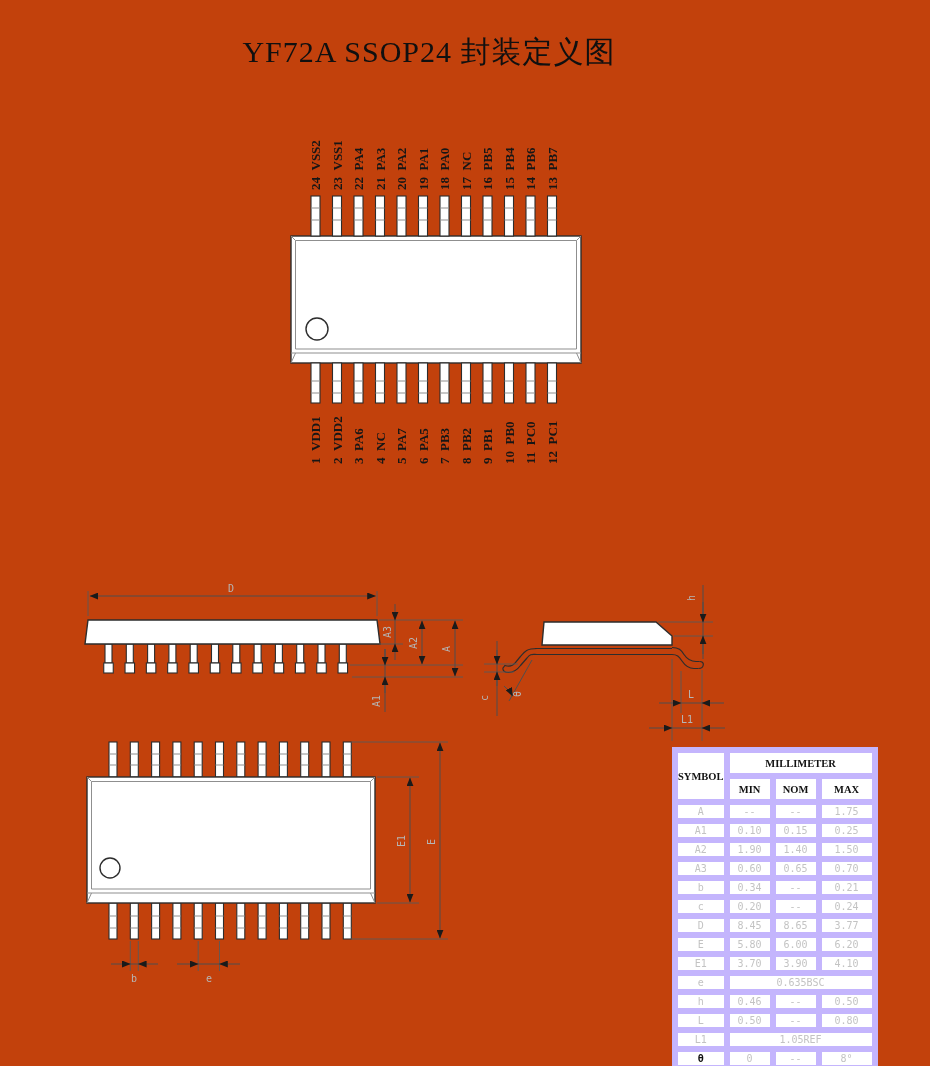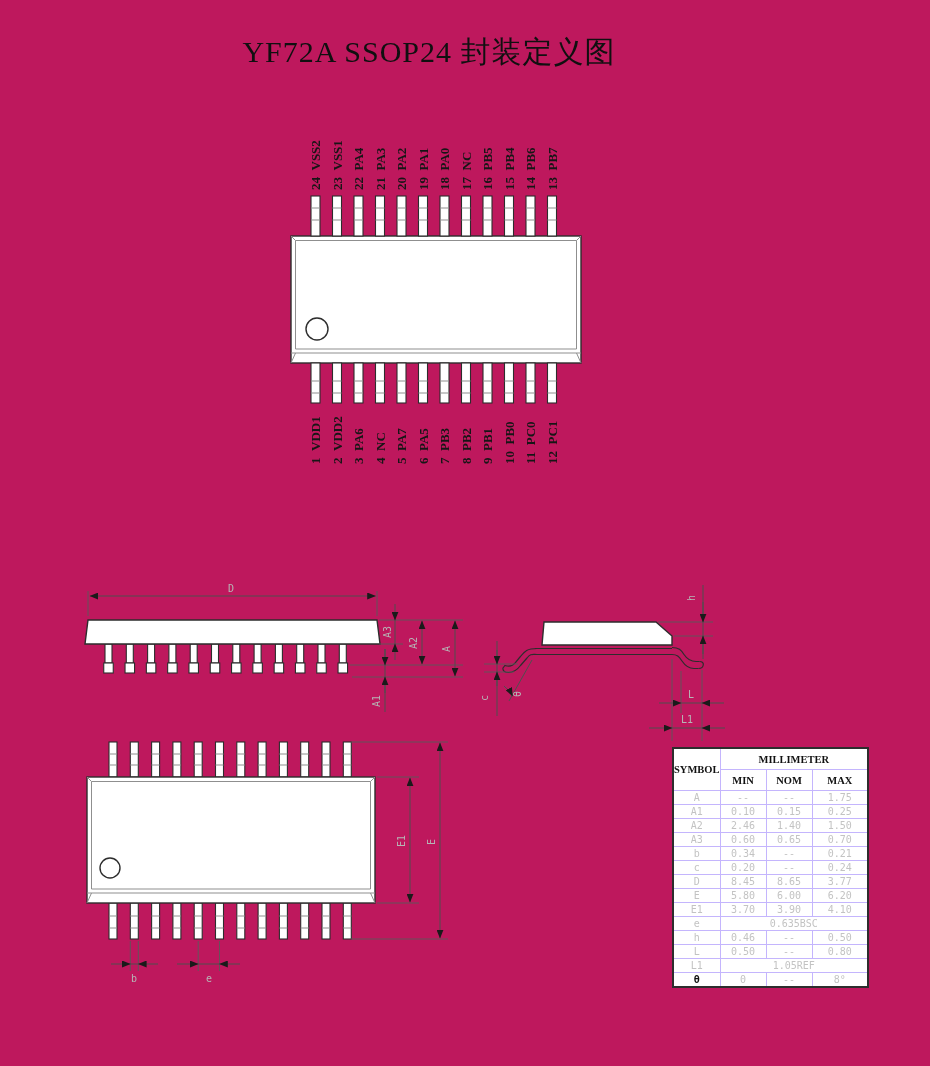--- a/index.html
+++ b/index.html
@@ -1,37 +1,37 @@
 <!DOCTYPE html>
 <html><head>
 <meta charset="utf-8">
 <style>
   html,body{margin:0;padding:0;background:#f0f0f0;}
-  .page{position:relative;width:930px;height:1066px;background:#be185d;overflow:hidden;
+  .page{position:relative;width:930px;height:1066px;background:#c2410c;overflow:hidden;
         font-family:"Liberation Sans",sans-serif;}
   .title{position:absolute;left:186px;top:32px;width:486px;text-align:center;
          font-family:"Liberation Serif","DejaVu Serif",serif;font-size:30px;color:#101010;
          letter-spacing:1px;white-space:nowrap;}
   svg.drawing{position:absolute;left:0;top:0;}
 
   
   .body{fill:#ffffff;stroke:#2d2d2d;stroke-width:1.4;}
   .edge{stroke:#8f8f8f;stroke-width:1;fill:none;}
   .pin{fill:#ffffff;stroke:#2d2d2d;stroke-width:1.1;}
   .pindiv{stroke:#8f8f8f;stroke-width:1;}
   .ext{stroke:#5a5a5a;stroke-width:0.9;fill:none;}
   .dim{stroke:#4f4f4f;stroke-width:1;fill:none;}
   .lead{fill:none;stroke:#2d2d2d;stroke-width:1.2;}
   text.dimlabel{font-family:"DejaVu Sans Mono",monospace;font-size:10px;fill:#b6b6b6;}
   text.pinlabel{font-family:"Liberation Serif","DejaVu Serif",serif;font-size:13px;font-weight:bold;fill:#161616;}
 
   
   .dimtable{position:absolute;left:672px;top:747px;border-collapse:collapse;table-layout:fixed;
             background:#fff;border:2px solid #2d2d2d;}
-  .dimtable th,.dimtable td{border:1px solid #c4b5fd;text-align:center;padding:0;overflow:hidden;}
+  .dimtable th,.dimtable td{border:6px solid #c4b5fd;text-align:center;padding:0;overflow:hidden;}
   .dimtable th{height:20px;font-family:"Liberation Serif","DejaVu Serif",serif;
                font-size:10.5px;font-weight:bold;color:#111;}
   .dimtable td{height:13px;line-height:13px;font-family:"DejaVu Sans Mono",monospace;
                font-size:10px;color:#c3c3c3;}
   .dimtable td.sym-black{color:#111;font-weight:bold;}
 </style>
 </head>
 <body>
 
 <div class="page">
@@ -402,21 +402,21 @@
           <td>1.75</td>
         </tr>
         <tr>
           <td class="">A1</td>
           <td>0.10</td>
           <td>0.15</td>
           <td>0.25</td>
         </tr>
         <tr>
           <td class="">A2</td>
-          <td>2.46</td>
+          <td>1.90</td>
           <td>1.40</td>
           <td>1.50</td>
         </tr>
         <tr>
           <td class="">A3</td>
           <td>0.60</td>
           <td>0.65</td>
           <td>0.70</td>
         </tr>
         <tr>

